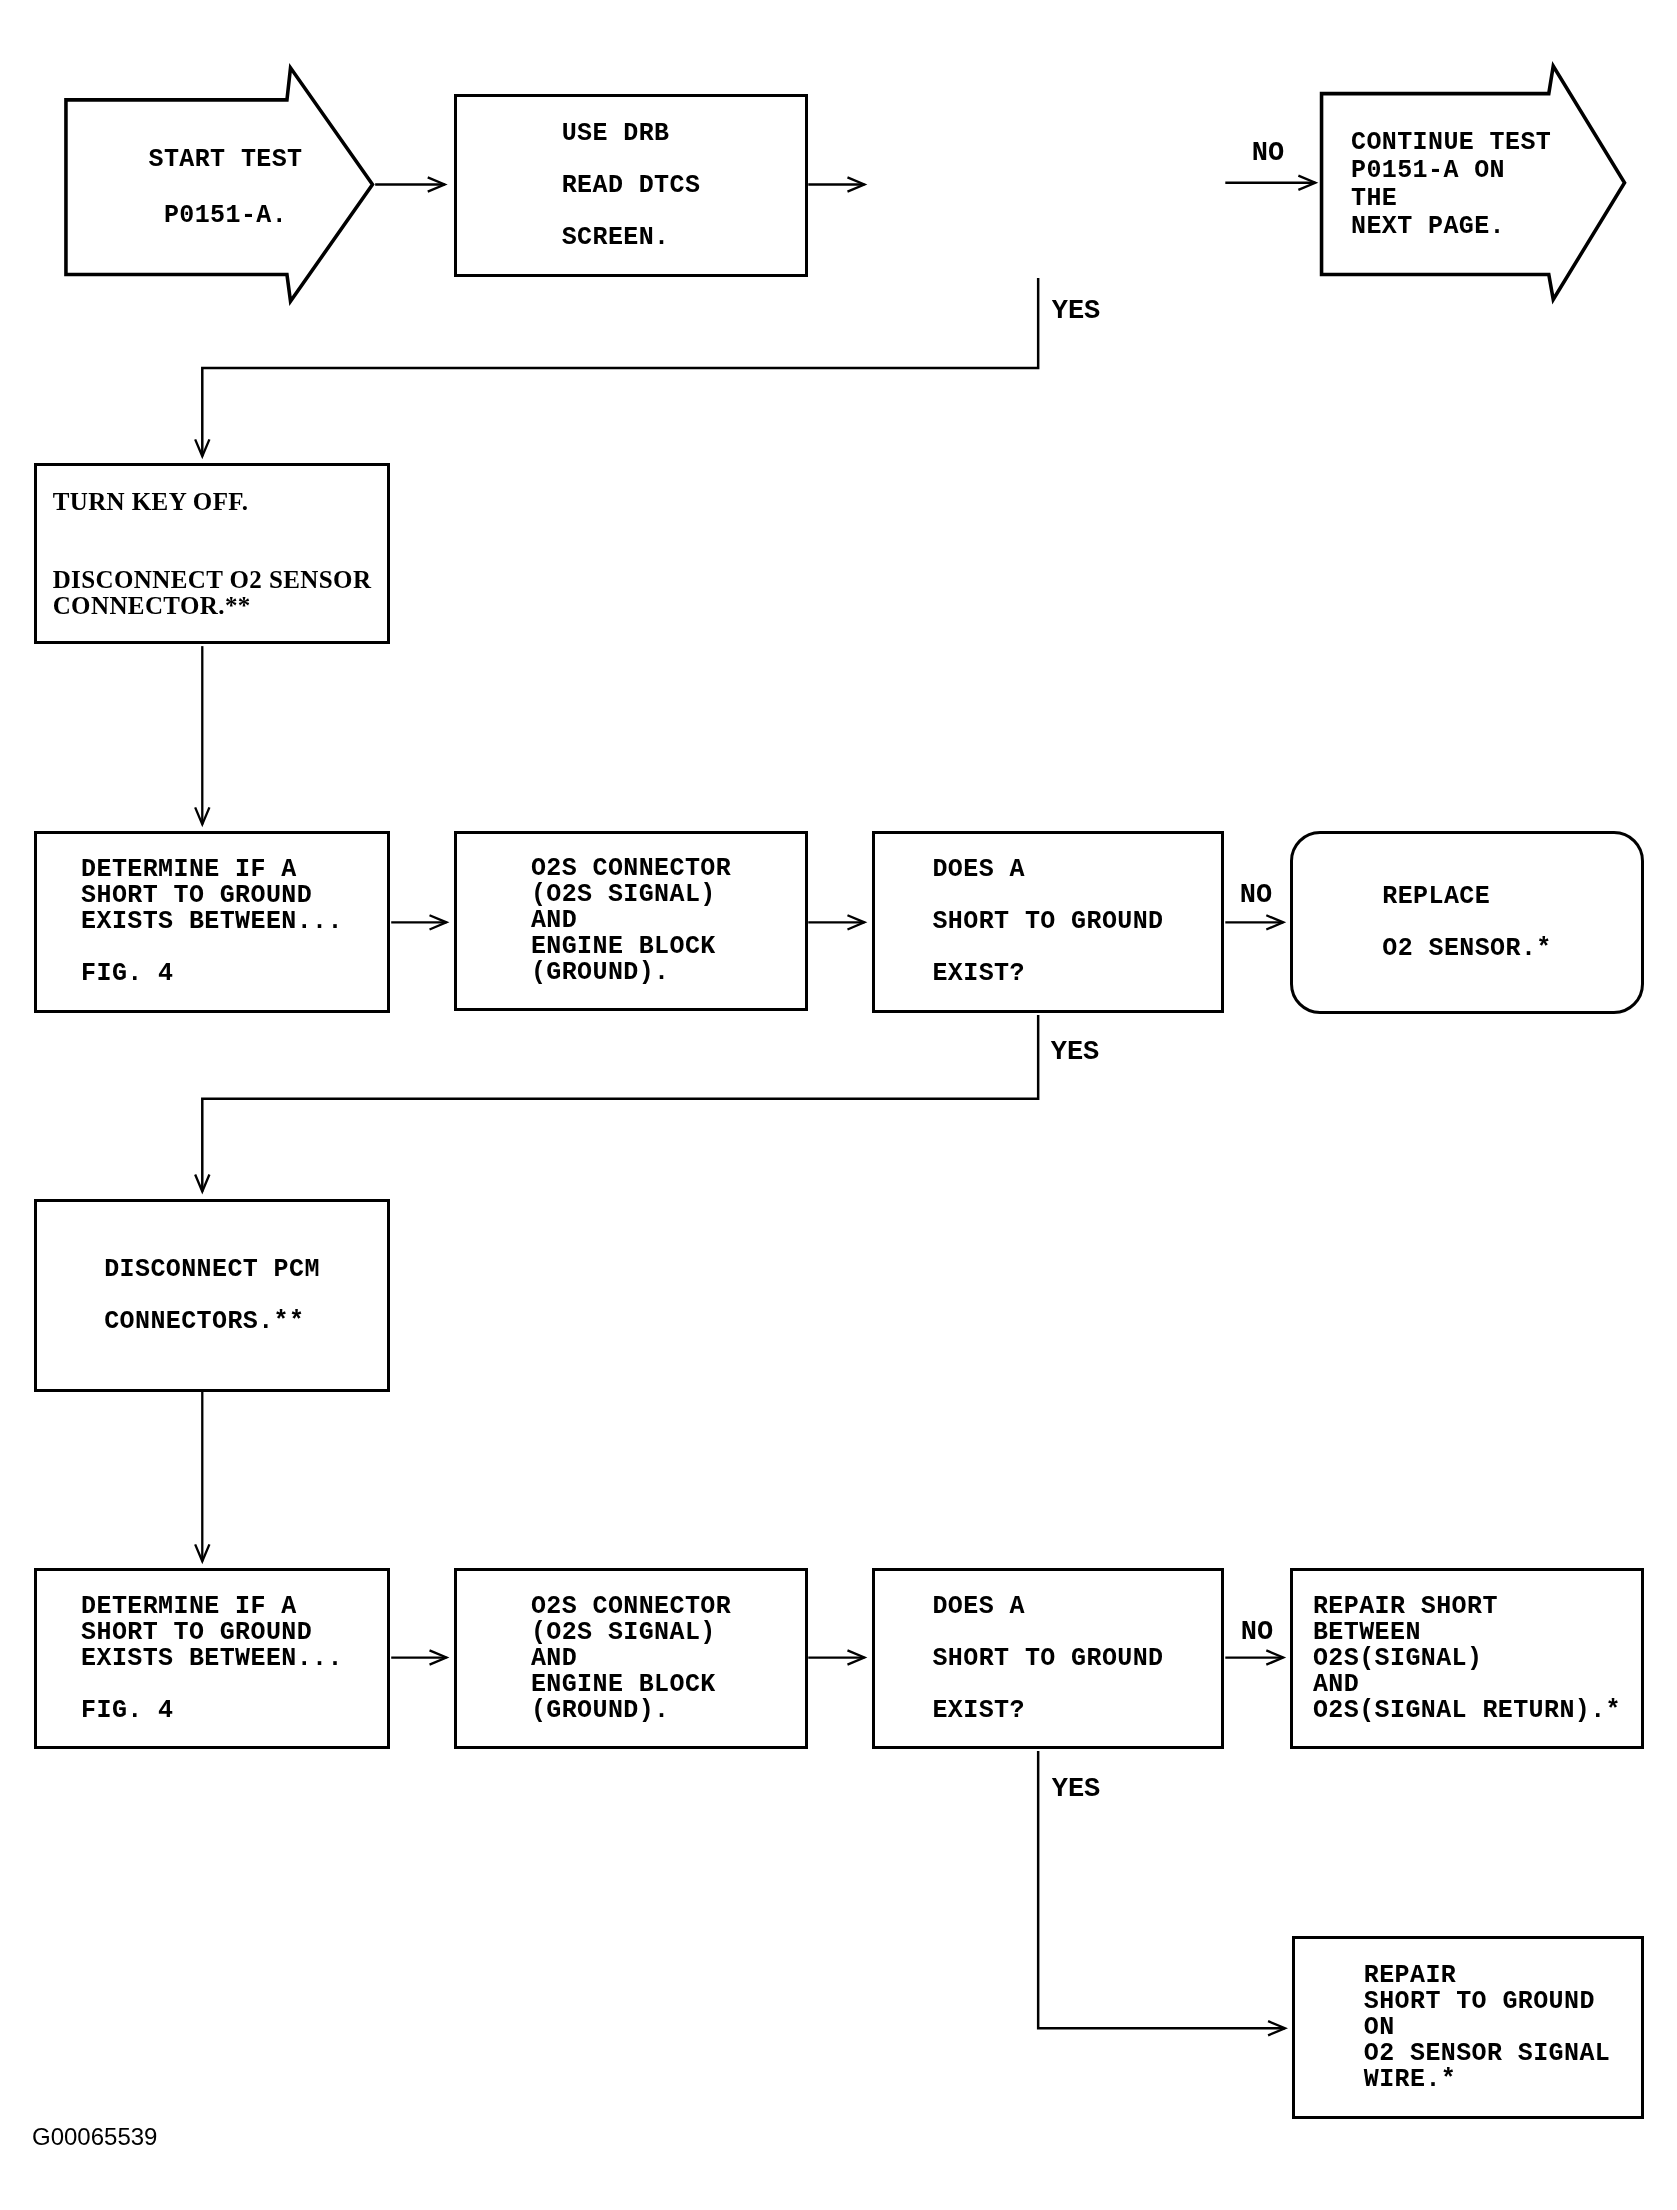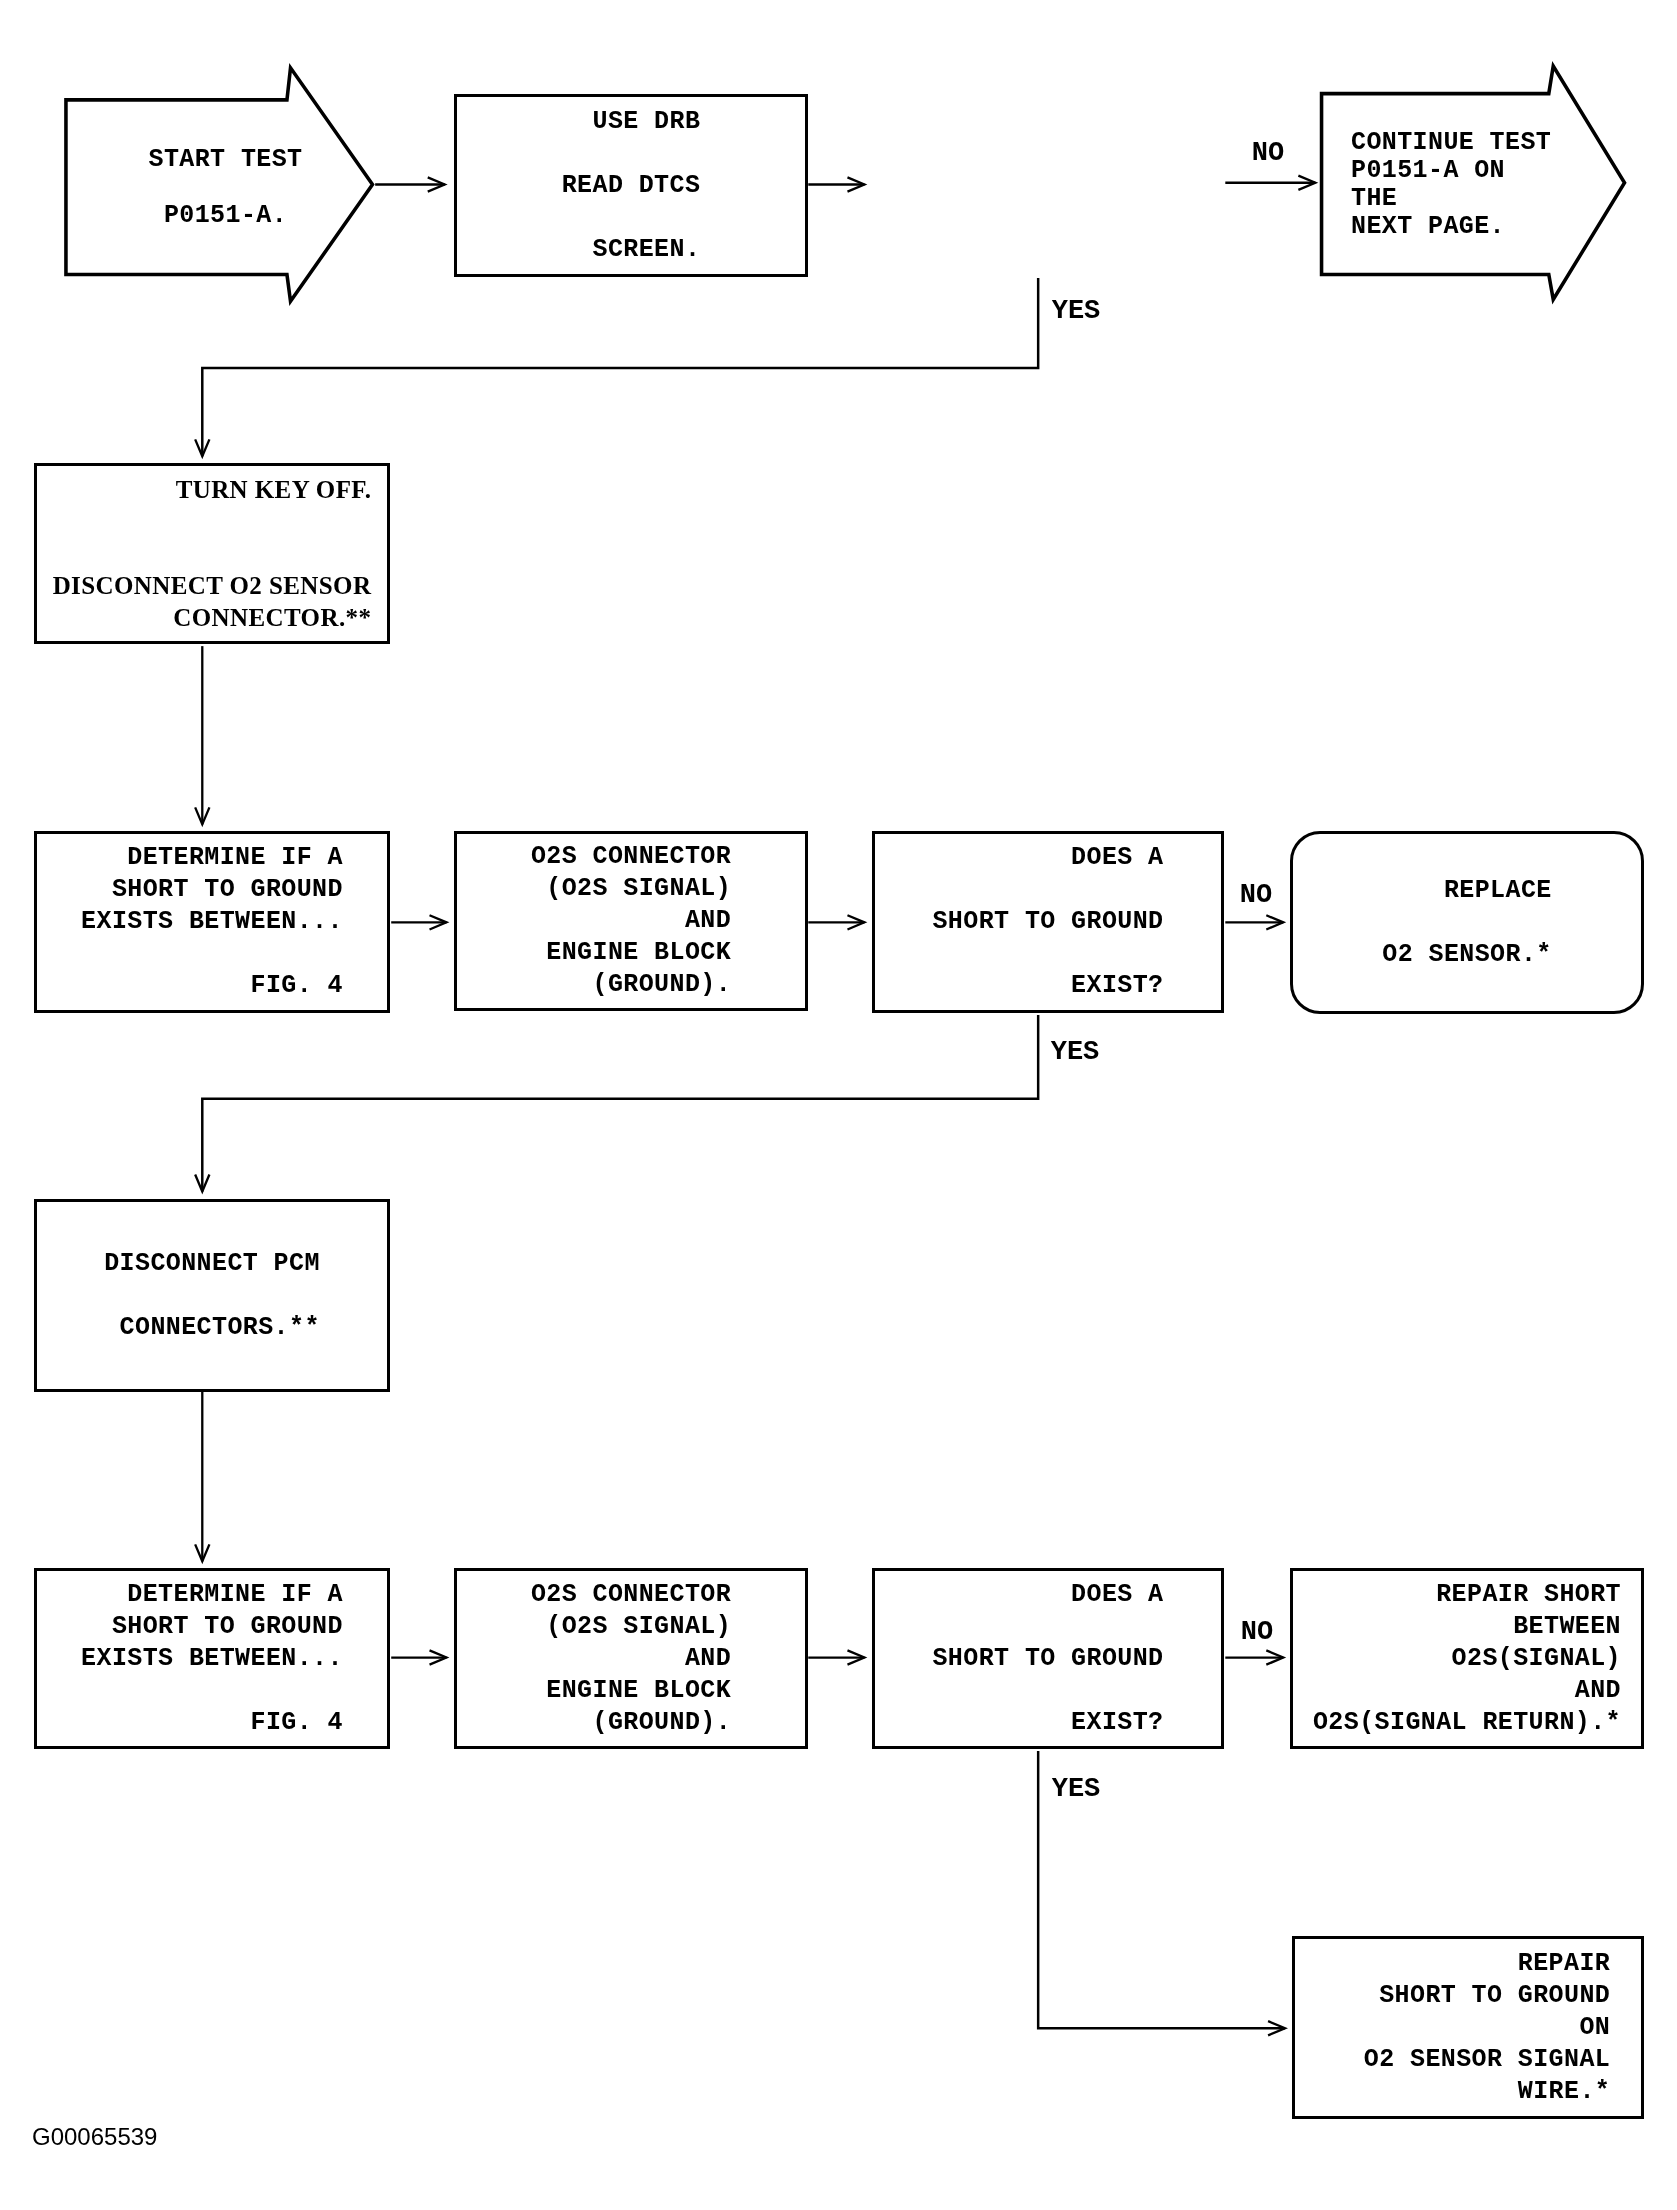--- a/index.html
+++ b/index.html
@@ -12,24 +12,24 @@
   }
   #chart-svg{position:absolute;left:0;top:0;width:1678px;height:2211px;}
   .box{
     position:absolute;
     box-sizing:border-box;
     border:3.6px solid #000;
     background:#fff;
     display:flex;
     align-items:center;
     justify-content:center;
-    text-align:right;
+    text-align:left;
     white-space:pre-line;
     font-size:25px;
-    line-height:32px;
+    line-height:26px;
     font-weight:bold;
     letter-spacing:0.4px;
   }
   .shape-text{
     position:absolute;
     display:flex;
     align-items:center;
     justify-content:center;
     text-align:center;
     white-space:pre-line;

